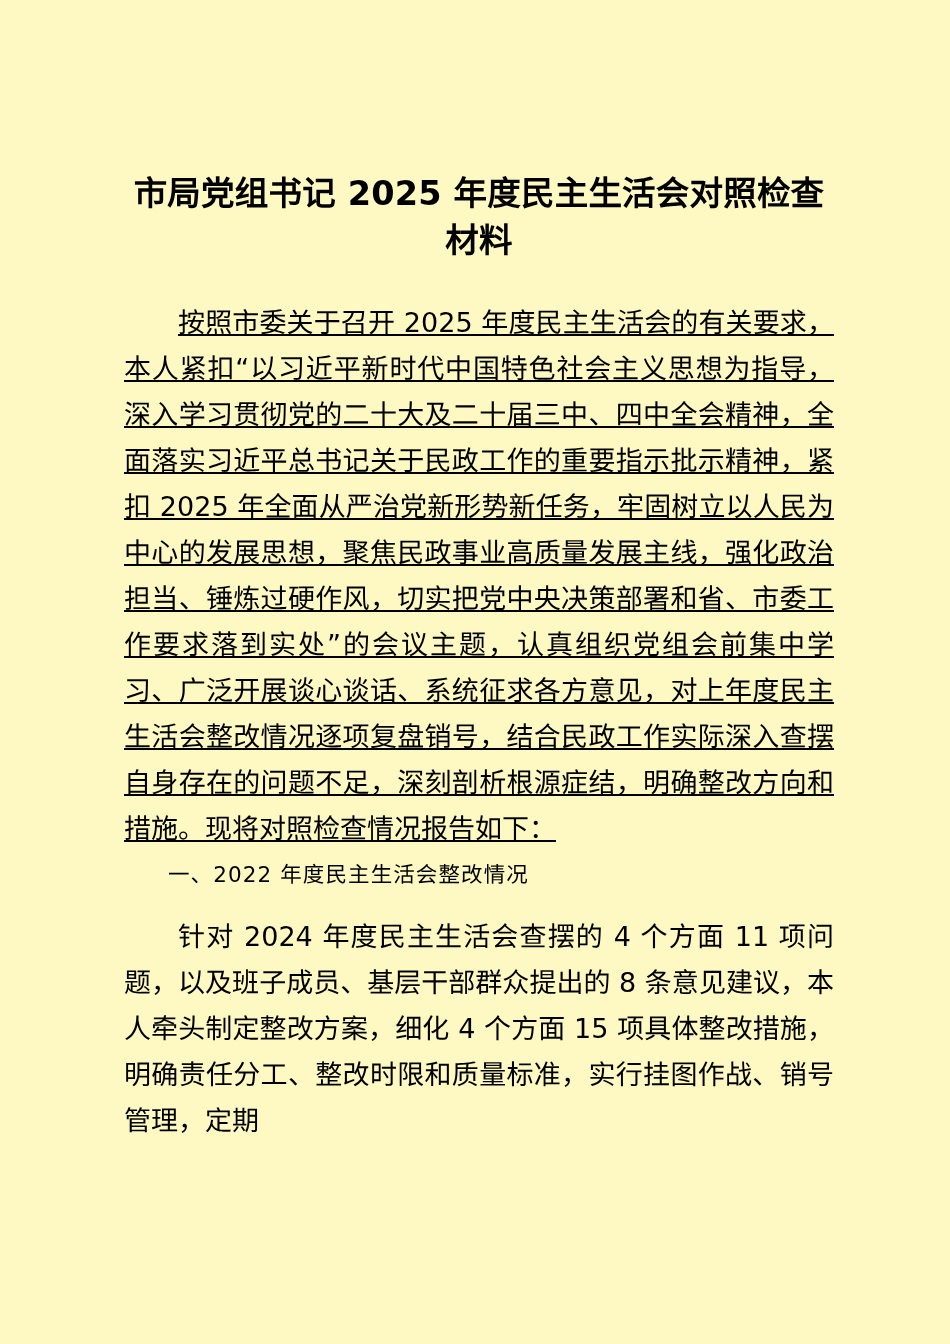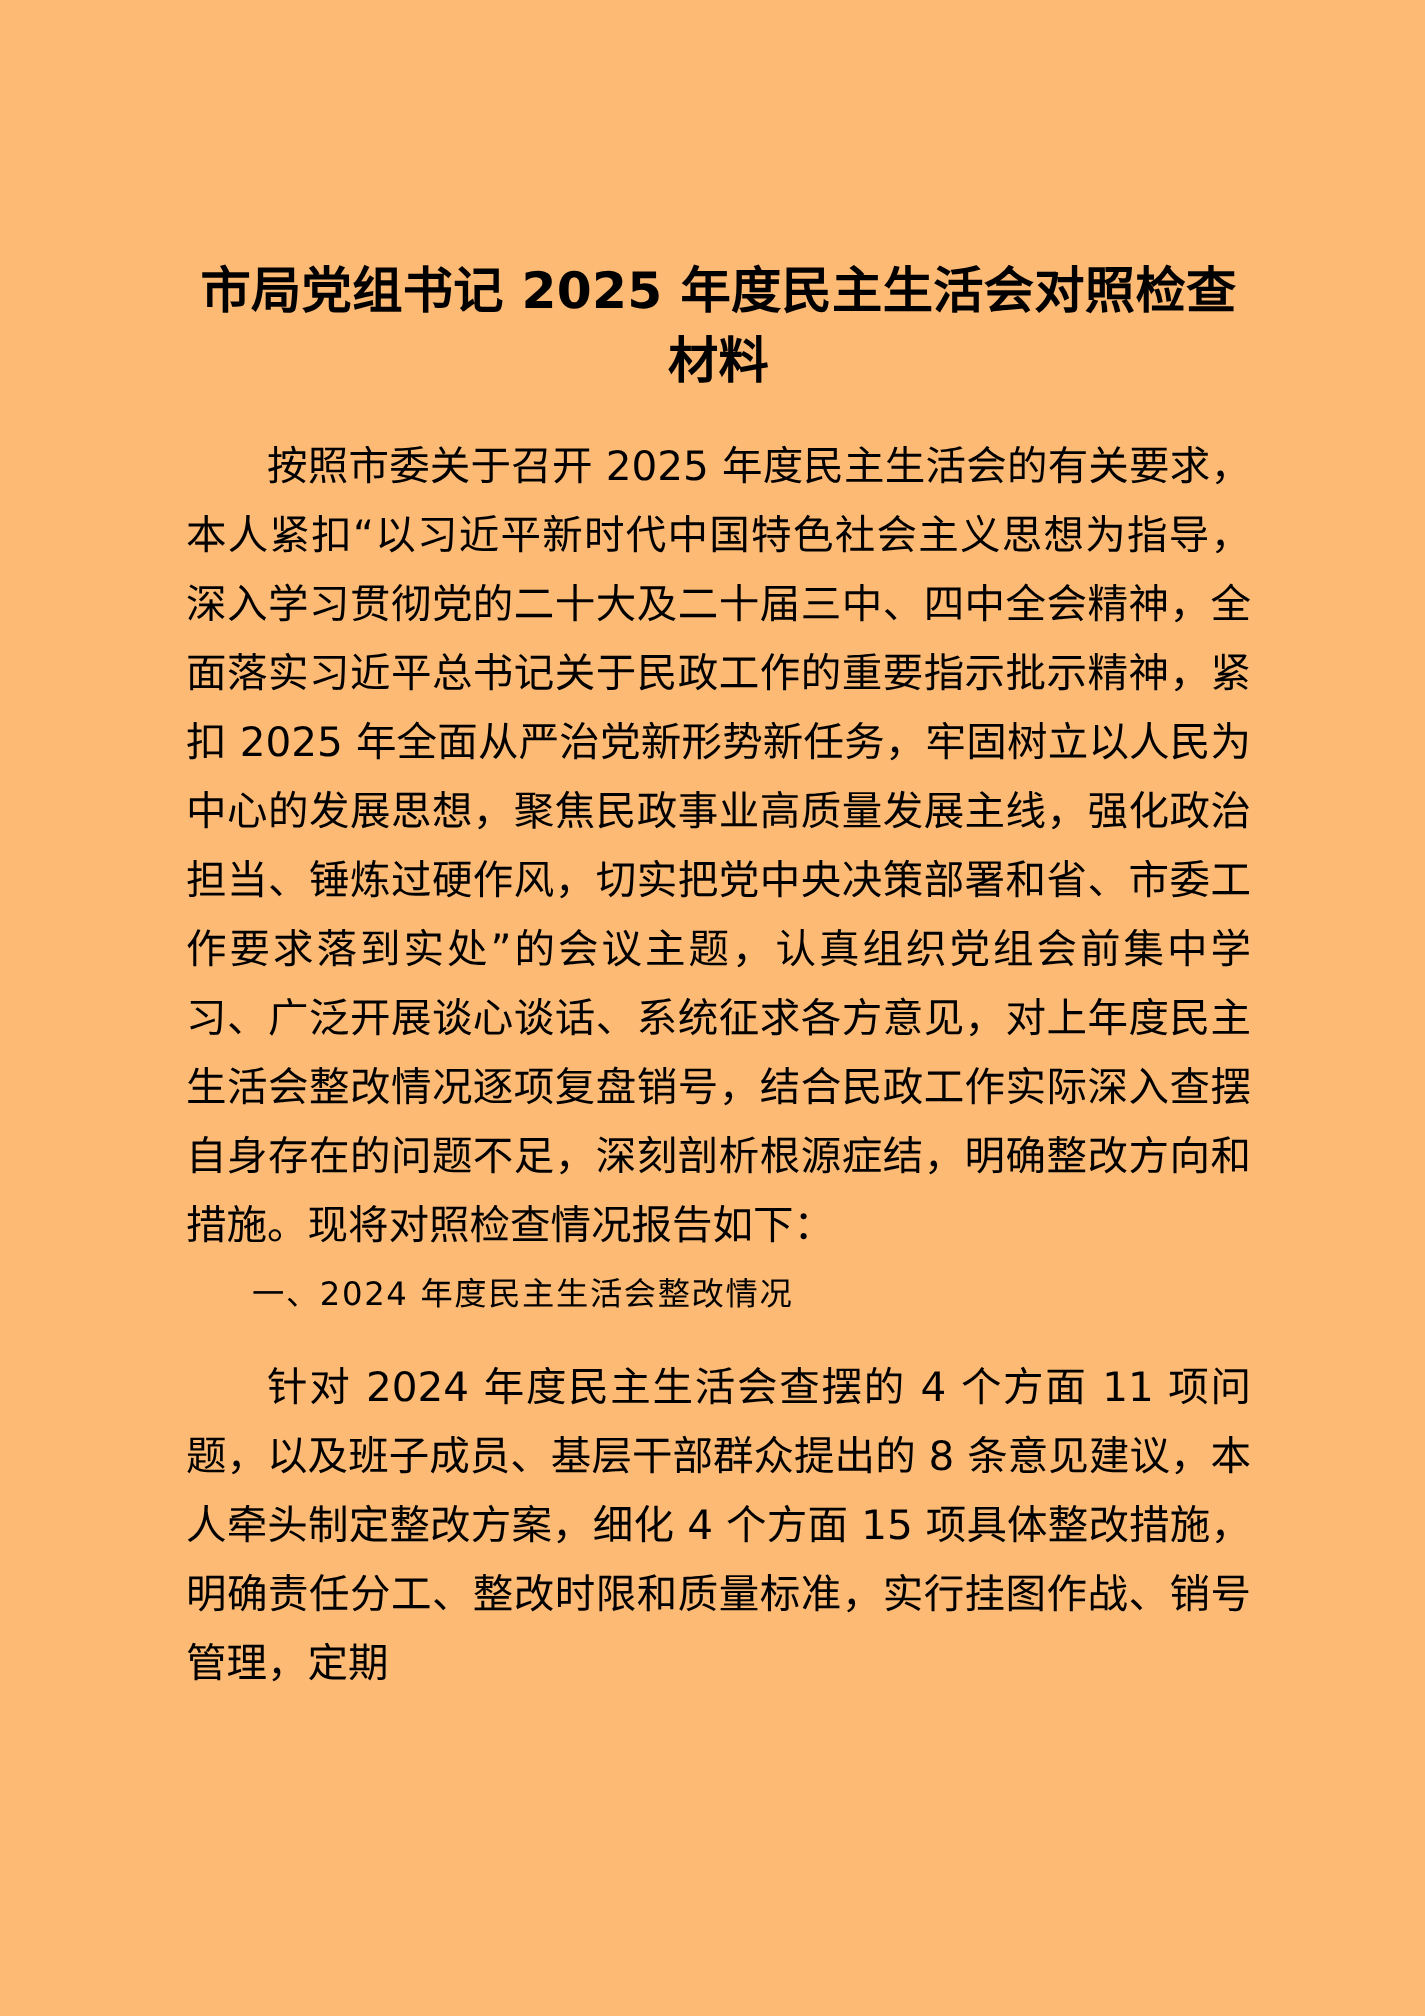--- a/index.html
+++ b/index.html
@@ -15,21 +15,21 @@
     font-family: "DejaVu Sans", "Liberation Sans", sans-serif;
     color: #000000;
     -webkit-font-smoothing: antialiased;
   }
 
   .page {
     position: relative;
     width: 950px;
     height: 1344px;
     box-sizing: border-box;
-    background: #fdba74;
+    background: #fef9c3;
     padding: 0;
   }
 
   .content {
     position: absolute;
     left: 124px;
     top: 0;
     width: 710px;
   }
 
@@ -51,21 +51,22 @@
     font-size: 27px;
     line-height: 46px;
     text-align: justify;
     text-justify: inter-ideograph;
     text-indent: 54px;
     color: #000000;
     letter-spacing: 0;
   }
 
   .para.first-body {
-    margin-top: 25px;
+    margin-top: 36px;
+    text-decoration: underline;
   }
 
   .section-heading {
     margin: 0;
     padding: 0;
     font-size: 21.5px;
     font-weight: 400;
     line-height: 46px;
     text-align: left;
     text-indent: 44px;
@@ -82,18 +83,18 @@
 
 <div class="page">
   <div class="content">
 
     <h1 class="doc-title">
       <span>市局党组书记 2025 年度民主生活会对照检查材料</span>
     </h1>
 
     <p class="para first-body">按照市委关于召开 2025 年度民主生活会的有关要求，本人紧扣“以习近平新时代中国特色社会主义思想为指导，深入学习贯彻党的二十大及二十届三中、四中全会精神，全面落实习近平总书记关于民政工作的重要指示批示精神，紧扣 2025 年全面从严治党新形势新任务，牢固树立以人民为中心的发展思想，聚焦民政事业高质量发展主线，强化政治担当、锤炼过硬作风，切实把党中央决策部署和省、市委工作要求落到实处”的会议主题，认真组织党组会前集中学习、广泛开展谈心谈话、系统征求各方意见，对上年度民主生活会整改情况逐项复盘销号，结合民政工作实际深入查摆自身存在的问题不足，深刻剖析根源症结，明确整改方向和措施。现将对照检查情况报告如下：</p>
 
-    <p class="section-heading">一、2024 年度民主生活会整改情况</p>
+    <p class="section-heading">一、2022 年度民主生活会整改情况</p>
 
     <p class="para after-heading">针对 2024 年度民主生活会查摆的 4 个方面 11 项问题，以及班子成员、基层干部群众提出的 8 条意见建议，本人牵头制定整改方案，细化 4 个方面 15 项具体整改措施，明确责任分工、整改时限和质量标准，实行挂图作战、销号管理，定期</p>
 
   </div>
 </div>
 
 </body></html>

